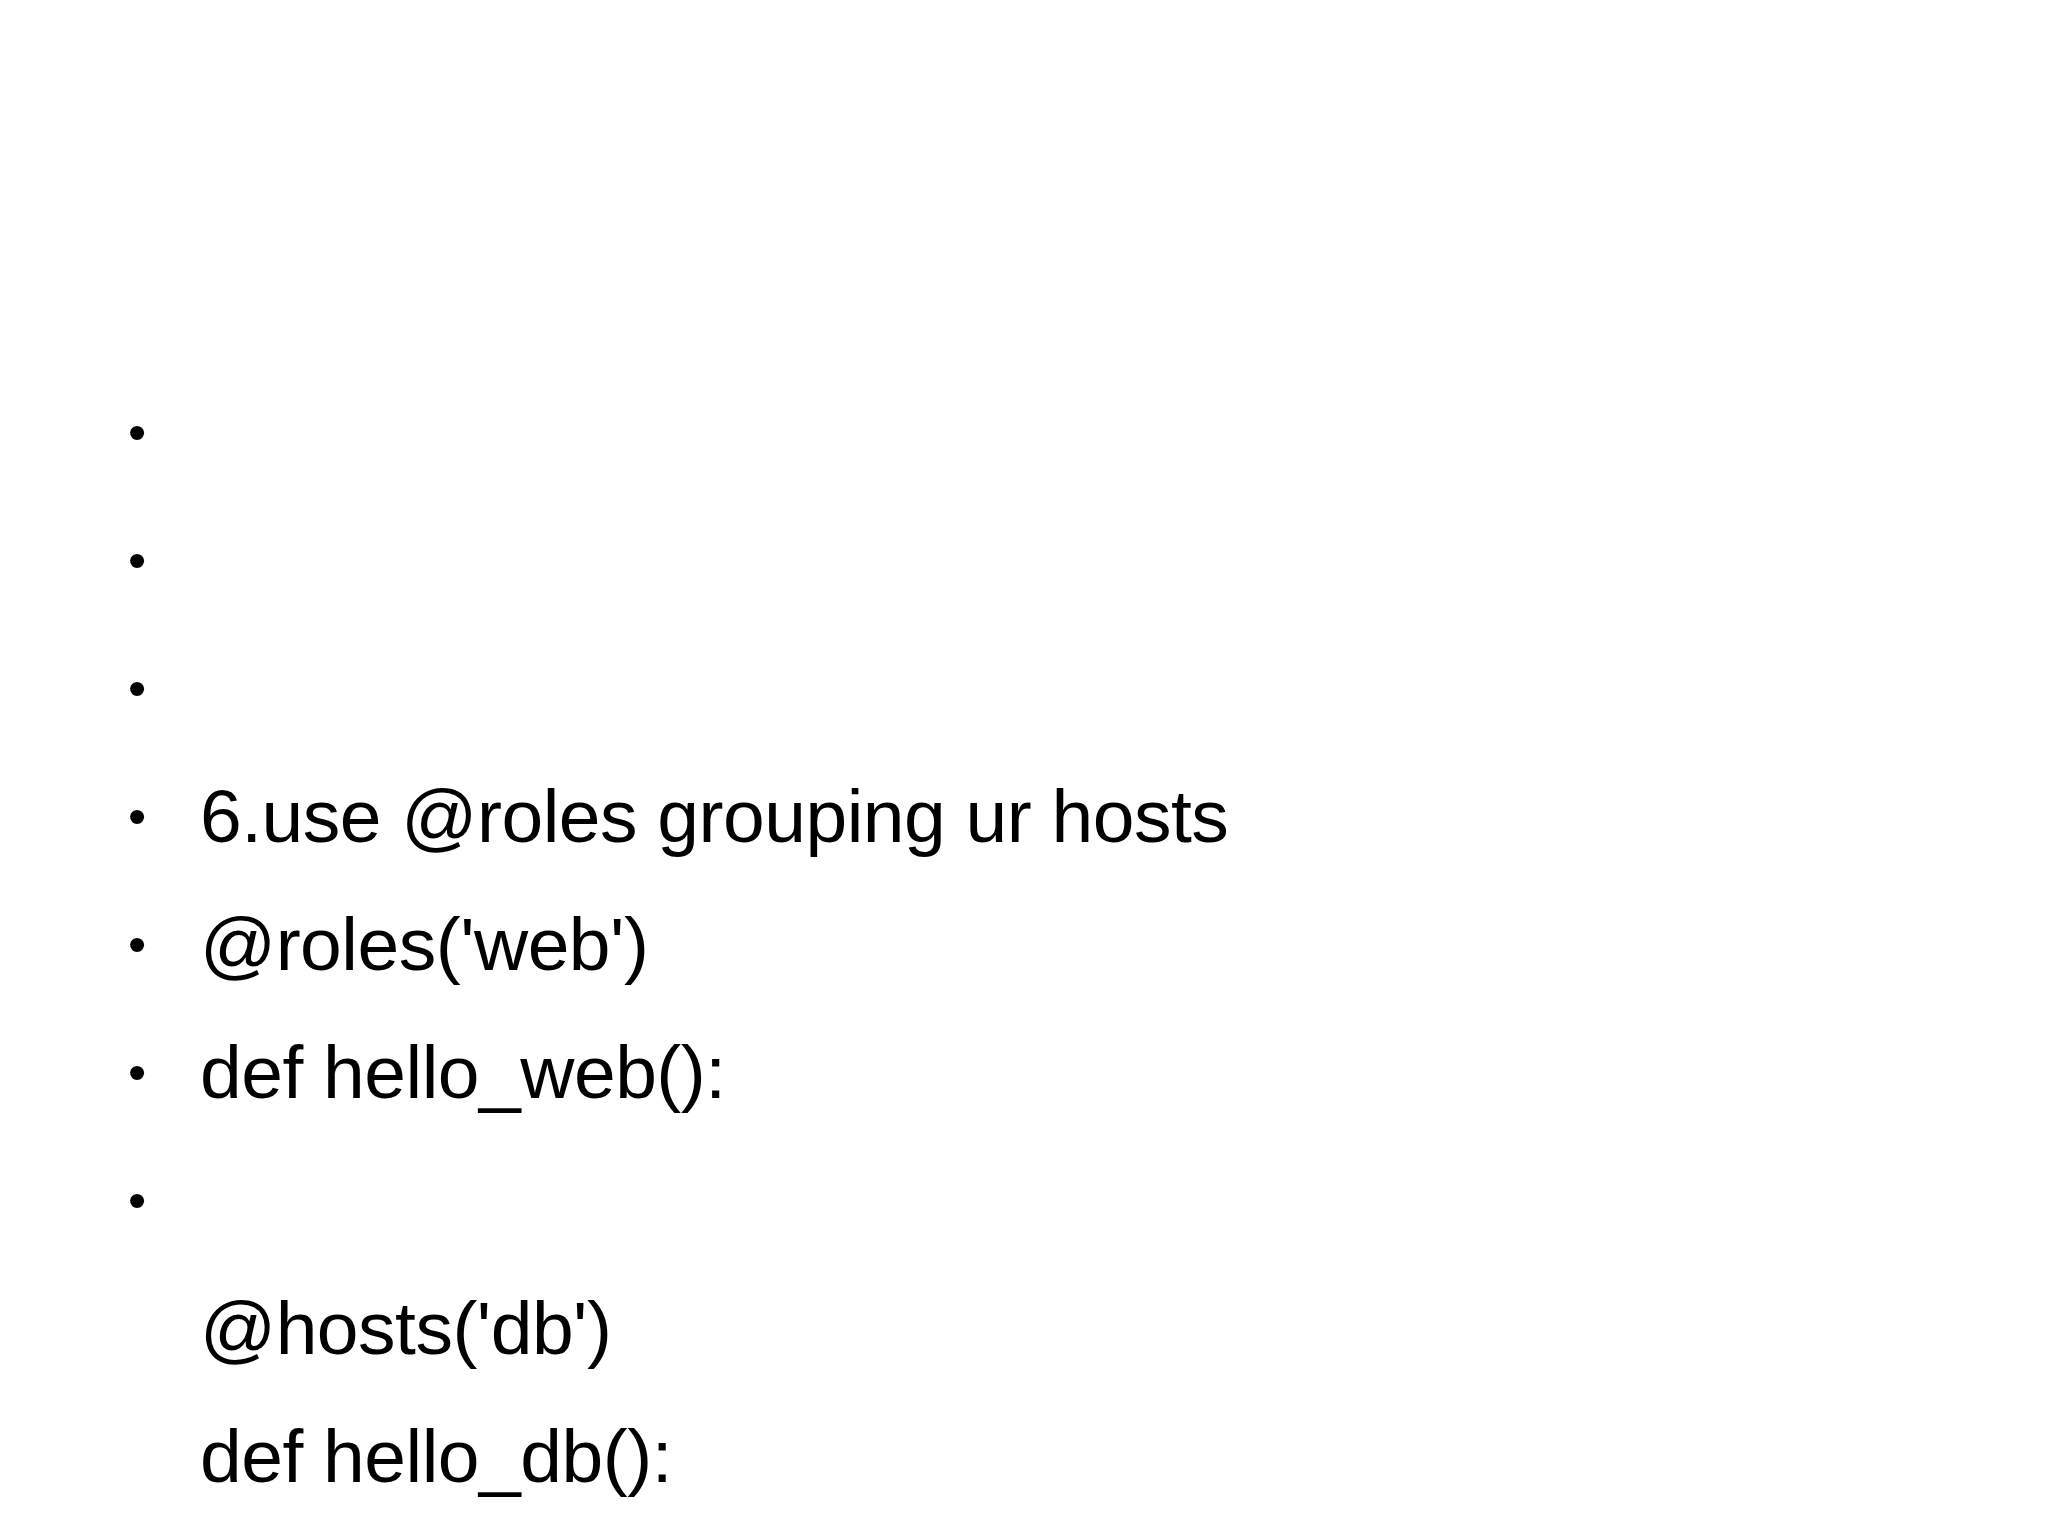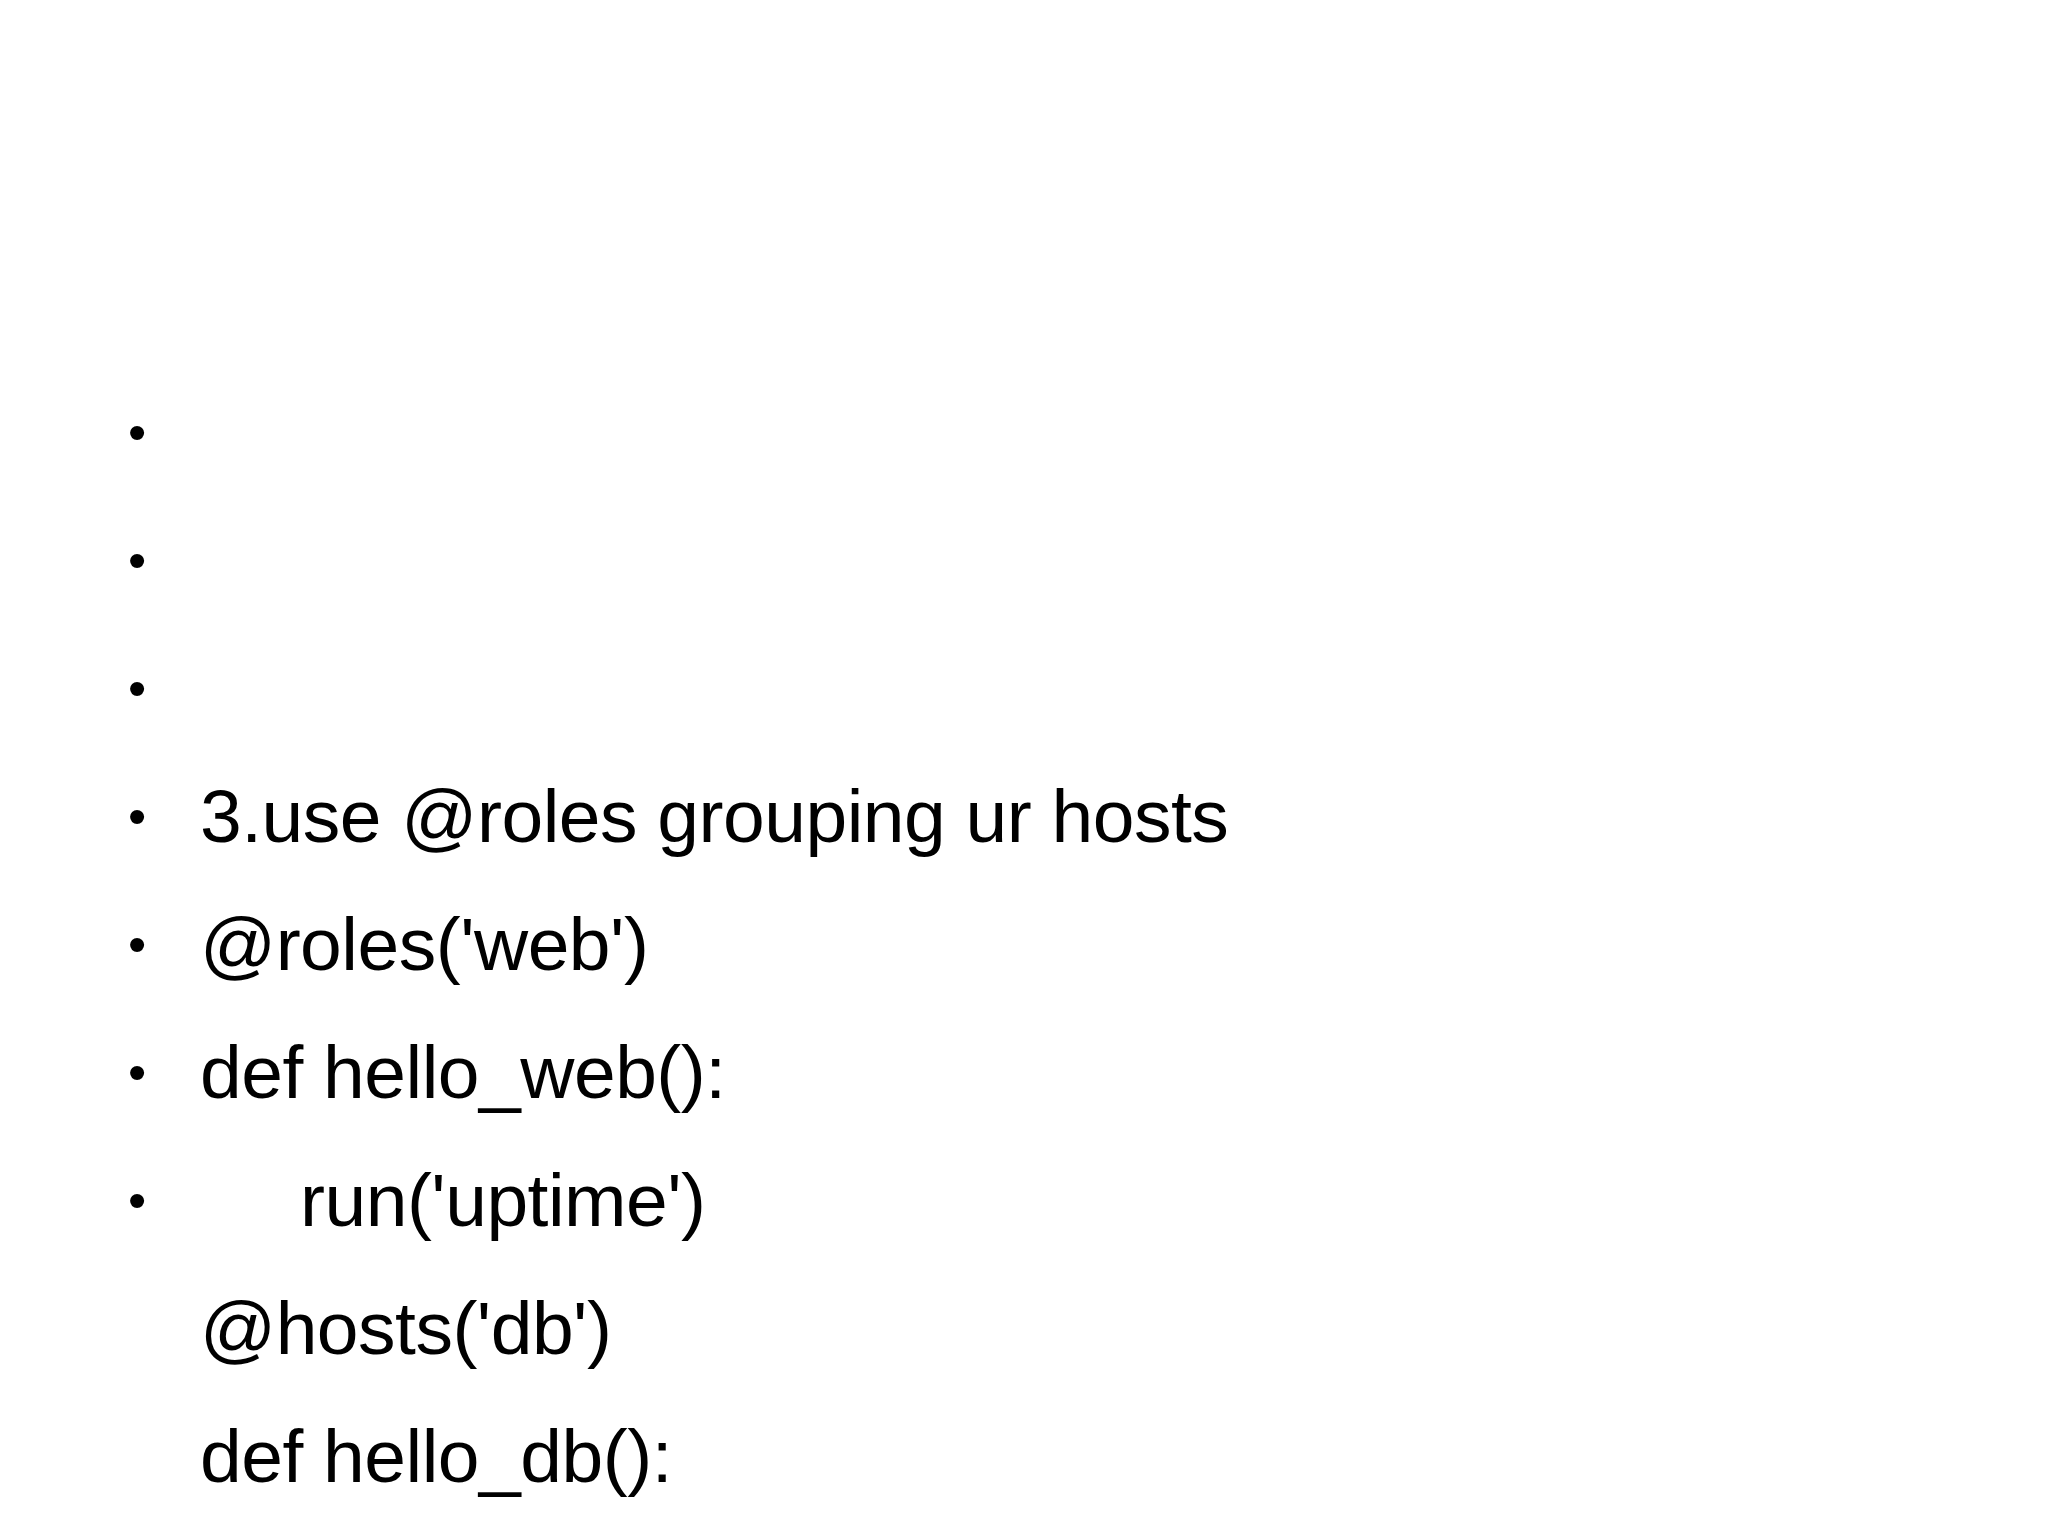--- a/index.html
+++ b/index.html
@@ -60,36 +60,35 @@
 </style>
 </head>
 <body>
 
 <div class="slide">
   <div class="content-block">
     <ul class="bullet-list">
 
       <li class="bullet-item indent-0">
         <span class="bullet-marker">•</span>
-        <span class="bullet-text">3.use @roles grouping ur hosts</span>
+        <span class="bullet-text">6.use @roles grouping ur hosts</span>
       </li>
 
       <li class="bullet-item indent-0">
         <span class="bullet-marker">•</span>
         <span class="bullet-text">@roles('web')</span>
       </li>
 
       <li class="bullet-item indent-0">
         <span class="bullet-marker">•</span>
         <span class="bullet-text">def hello_web():</span>
       </li>
 
       <li class="bullet-item indent-1">
         <span class="bullet-marker">•</span>
-        <span class="bullet-text">run('uptime')</span>
       </li>
 
       <li class="bullet-item indent-0">
         <span class="bullet-marker">•</span>
         <span class="bullet-text">@hosts('db')</span>
       </li>
 
       <li class="bullet-item indent-0">
         <span class="bullet-marker">•</span>
         <span class="bullet-text">def hello_db():</span>

